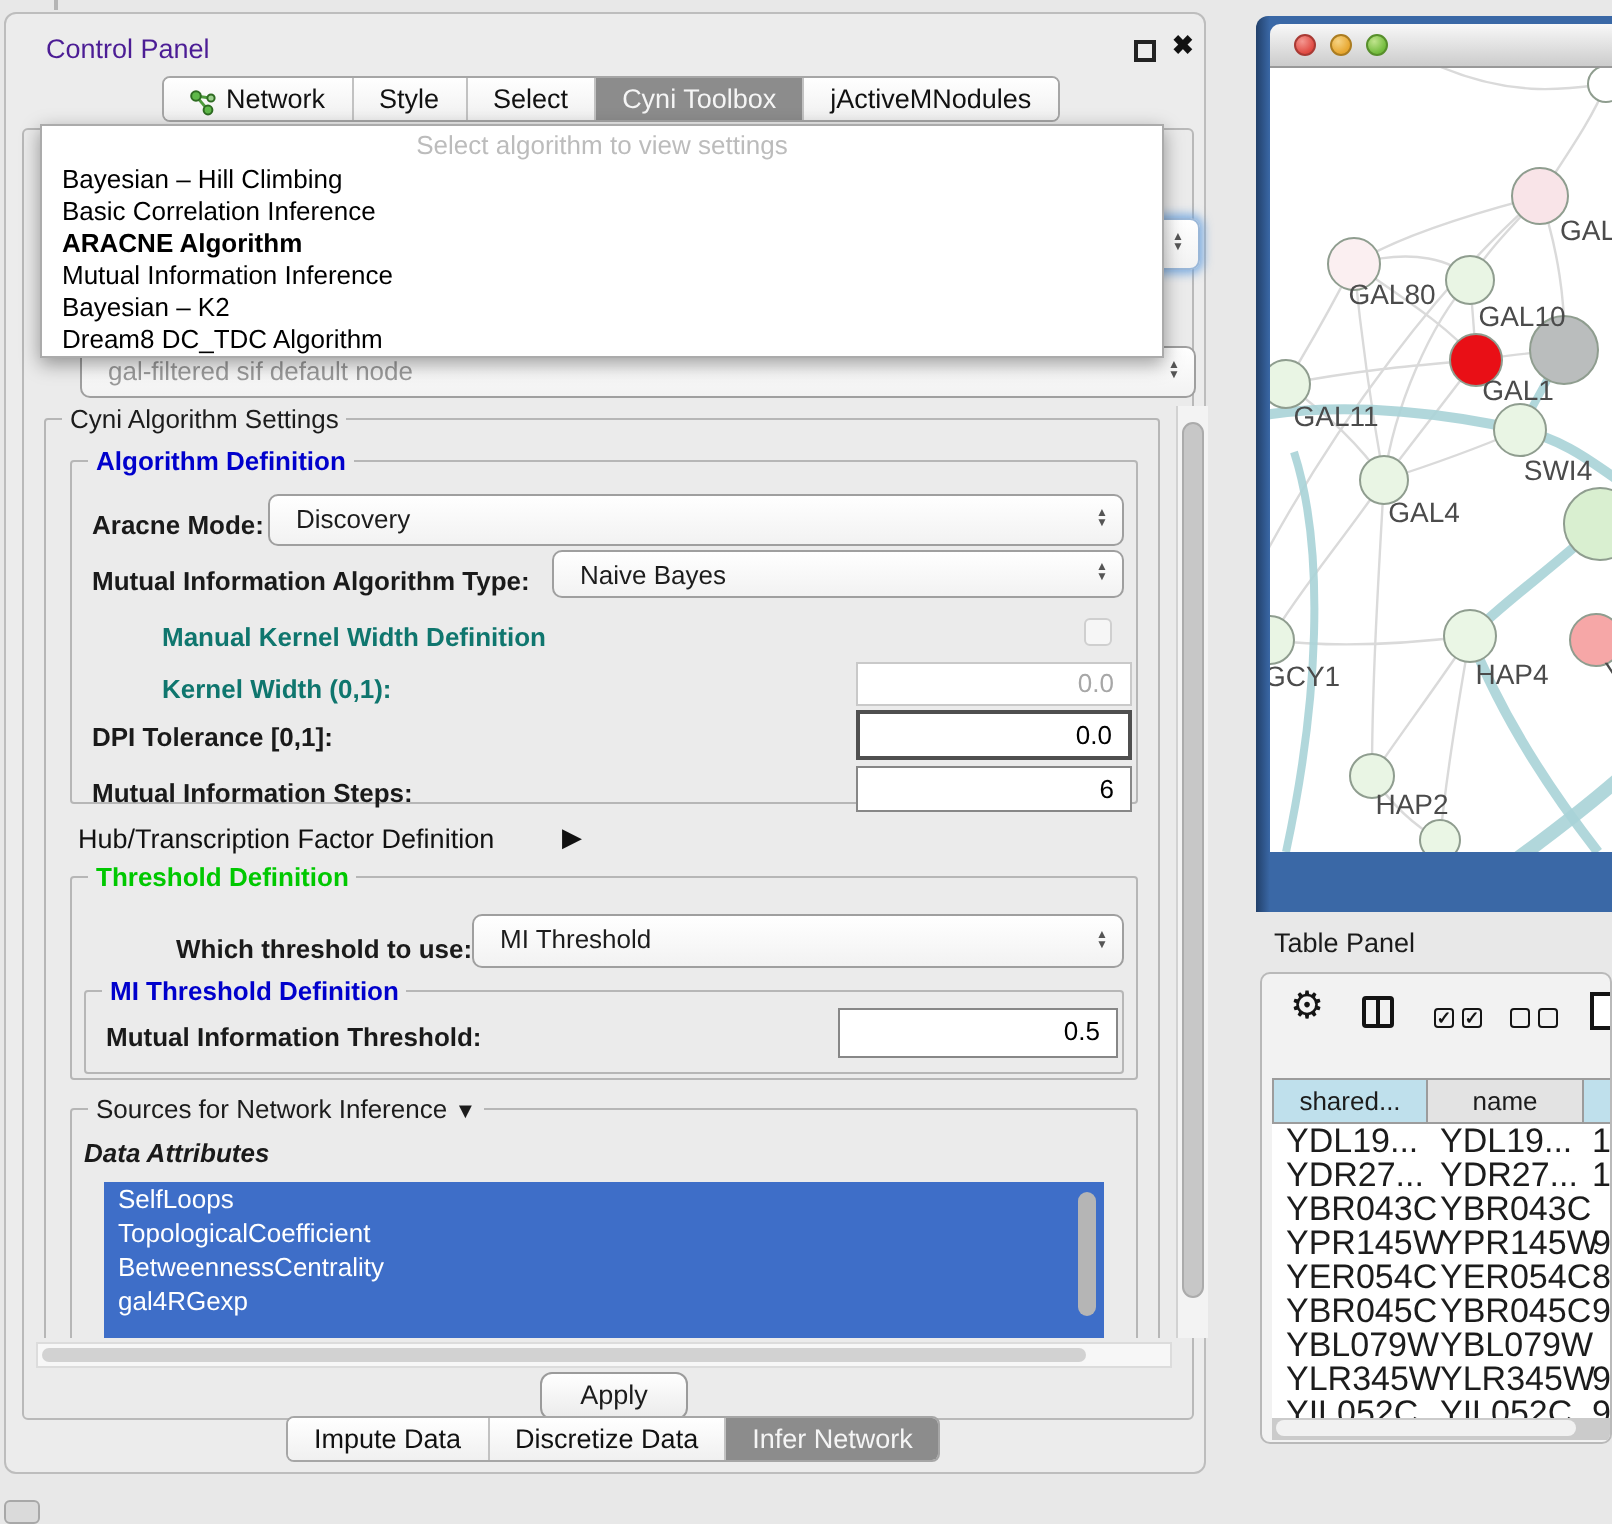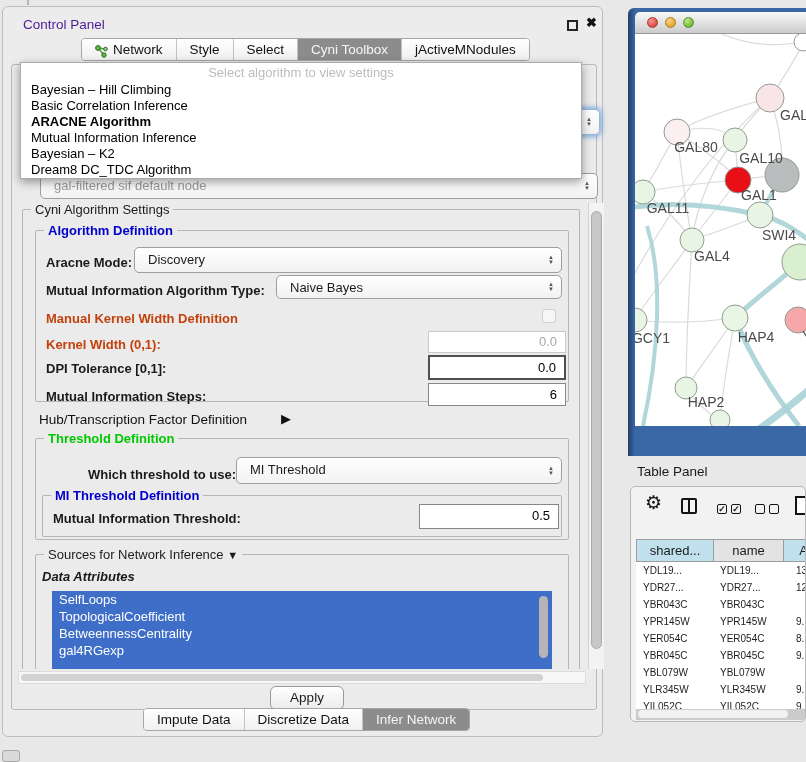--- a/index.html
+++ b/index.html
@@ -51,21 +51,21 @@
   .f-strong   { border:2px solid #4f4f4f; color:#000; line-height:21px; }
   .f-normal   { border:1px solid #878787; color:#000; line-height:21px; }
 
   
   .fset { position:absolute; border:1px solid #b6b6b6; border-radius:2px; }
   .legend { position:absolute; top:-8px; left:8px; background:#ebebeb; padding:0 4px;
     font-size:13px; white-space:nowrap; }
   .legend.blue  { color:#0000cc; font-weight:bold; }
   .legend.green { color:#00c800; font-weight:bold; }
   .lbl  { position:absolute; font-size:13px; font-weight:bold; color:#1a1a1a; white-space:nowrap; }
-  .lbl.dis { color:#c2410c; }
+  .lbl.dis { color:#0f766e;margin-left:35px; }
 
   
   #algo-popup { position:absolute; left:8px; top:-3px; width:562px; height:117px;
     background:#fff; border:1px solid #ababab; box-shadow:0 3px 9px rgba(0,0,0,.38); z-index:30; }
   #popup-placeholder { position:absolute; left:0; top:2px; width:100%; text-align:center;
     color:#bcbcbc; font-size:13px; }
   #popup-list { position:absolute; left:0; top:19px; width:100%; }
   .popup-item { font-size:13px; line-height:16px; padding-left:10px; color:#000; white-space:nowrap; }
   .popup-item.hl { font-weight:bold; }
 
@@ -112,24 +112,24 @@
   #split-icon { position:absolute; left:50px; top:11px; width:16px; height:16px; border:2px solid #141414; border-radius:2px; }
   #split-icon div { position:absolute; left:5px; top:0; width:2px; height:12px; background:#141414; }
   .cb { position:absolute; width:10px; height:10px; border:1.5px solid #141414; border-radius:2px;
     font-size:9px; line-height:9px; text-align:center; color:#141414; font-weight:bold; }
   #doc-icon { position:absolute; left:164px; top:9px; width:15px; height:19px; border:2px solid #141414; background:#fff; }
 
   #tbl-head { position:absolute; left:5px; top:52px; display:flex; }
   .th { height:23px; background:#bfe0ec; border:1px solid #9c9c9c; border-left:none;
     font-size:13px; text-align:center; line-height:21px; overflow:hidden; white-space:nowrap; }
   .th:first-child { border-left:1px solid #9c9c9c; }
-  .th.c0 { width:78px; } .th.c1 { width:70px; background:#e3e3e3; } .th.c2 { width:40px; }
+  .th.c0 { width:78px; } .th.c1 { width:78px; background:#e3e3e3; } .th.c2 { width:40px; }
   #tbl-body { position:absolute; left:5px; top:75px; width:171px; height:147px;
     overflow:hidden; background:#fff; }
-  .tr { position:relative; height:17px; font-size:10px; white-space:nowrap;text-align:center; }
+  .tr { position:relative; height:17px; font-size:17px; white-space:nowrap;text-align:center; }
   .tr span { position:absolute; top:0; line-height:17px; }
   .tr .td0 { left:7px; } .tr .td1 { left:84px; } .tr .td2 { left:160px; }
   #tbl-hscroll { position:absolute; left:5px; top:222px; width:171px; height:11px; background:#cbcbcb; }
   #tbl-hscroll .thumb { position:absolute; left:2px; top:1px; width:150px; height:8px; background:#f1f1f1; border-radius:4px; }
 
   #corner-icon { position:absolute; left:2px; top:750px; width:18px; height:12px;
     border:1px solid #a8a8a8; border-radius:3px; background:#dadada; }
   #edge-mark { position:absolute; left:27px; top:0; width:2px; height:5px; background:#b5b5b5; }
 </style>
 </head>

